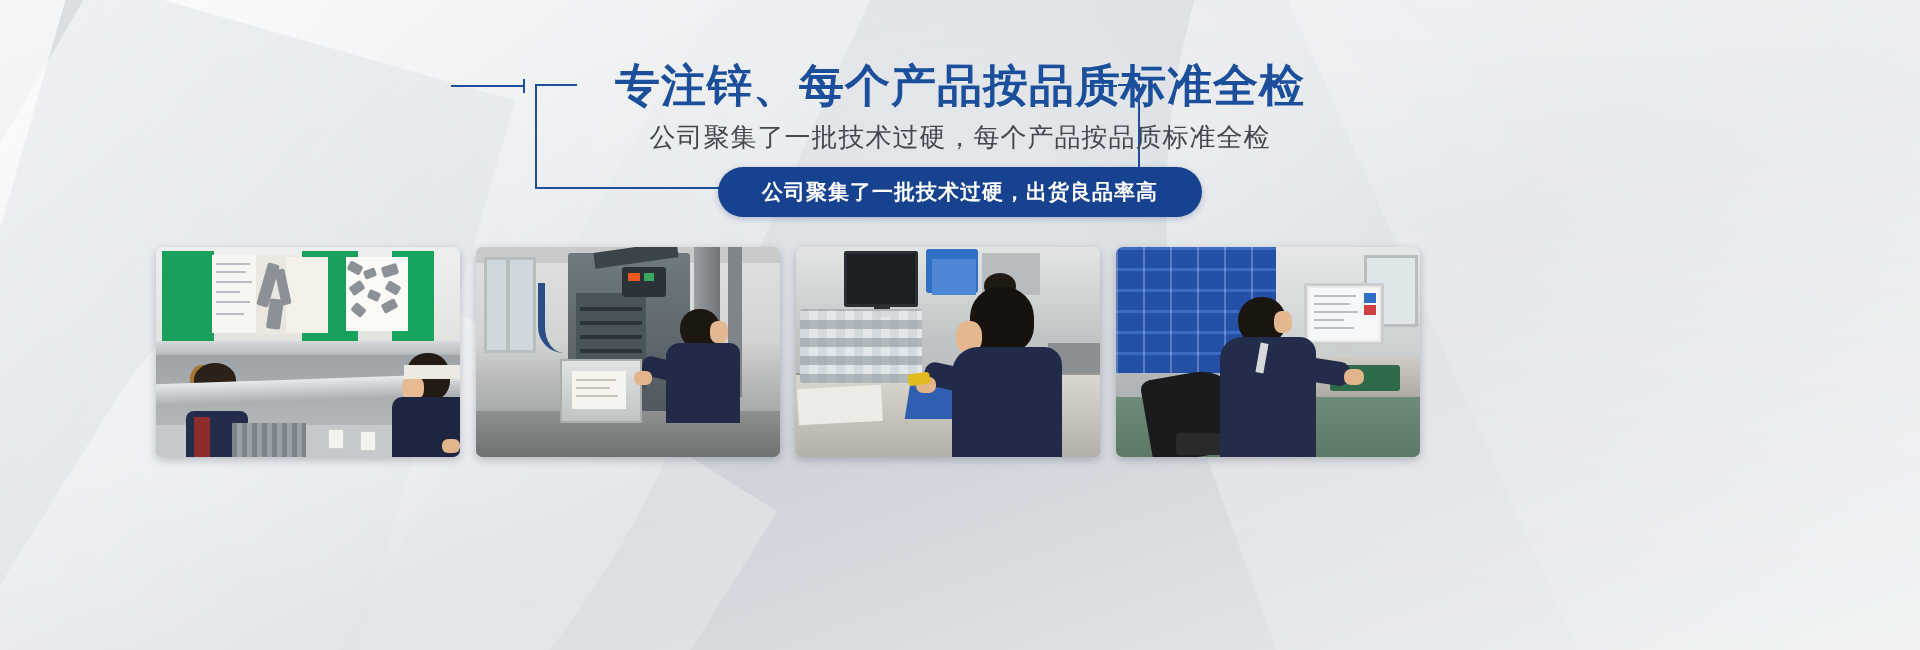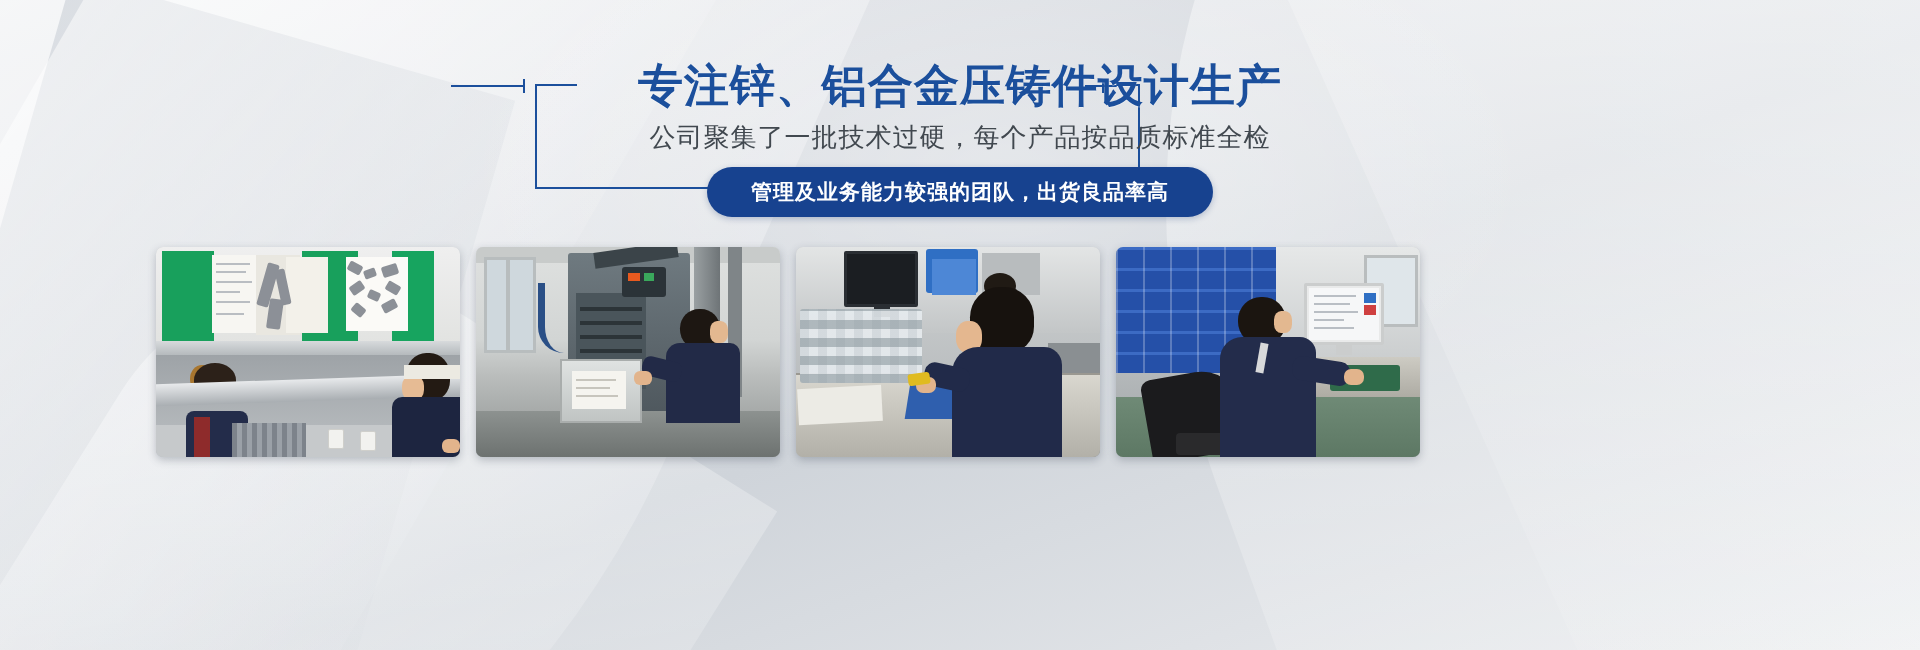--- a/index.html
+++ b/index.html
@@ -275,23 +275,23 @@
 
   <div id="headline-block">
     <div class="tick-left"></div>
     <div class="tick-left-cap"></div>
     <div class="tick-right"></div>
     <div class="tick-right-cap"></div>
     <div class="bracket-top-left"></div>
     <div class="bracket-top-right"></div>
     <div class="bracket"></div>
 
-    <div id="title">专注锌、铝合金压铸件设计生产</div>
+    <div id="title">专注锌、每个产品按品质标准全检</div>
     <div id="subtitle">公司聚集了一批技术过硬，每个产品按品质标准全检</div>
-    <div id="badge">管理及业务能力较强的团队，出货良品率高</div>
+    <div id="badge">公司聚集了一批技术过硬，出货良品率高</div>
   </div>
 
   <div id="photo-strip">
 
     <div class="photo-card">
       <div class="px c1-wallTop"></div>
       <div class="px c1-green-a"></div>
       <div class="px c1-green-b"></div>
       <div class="px c1-green-c"></div>
       <div class="px c1-paper1"></div>

